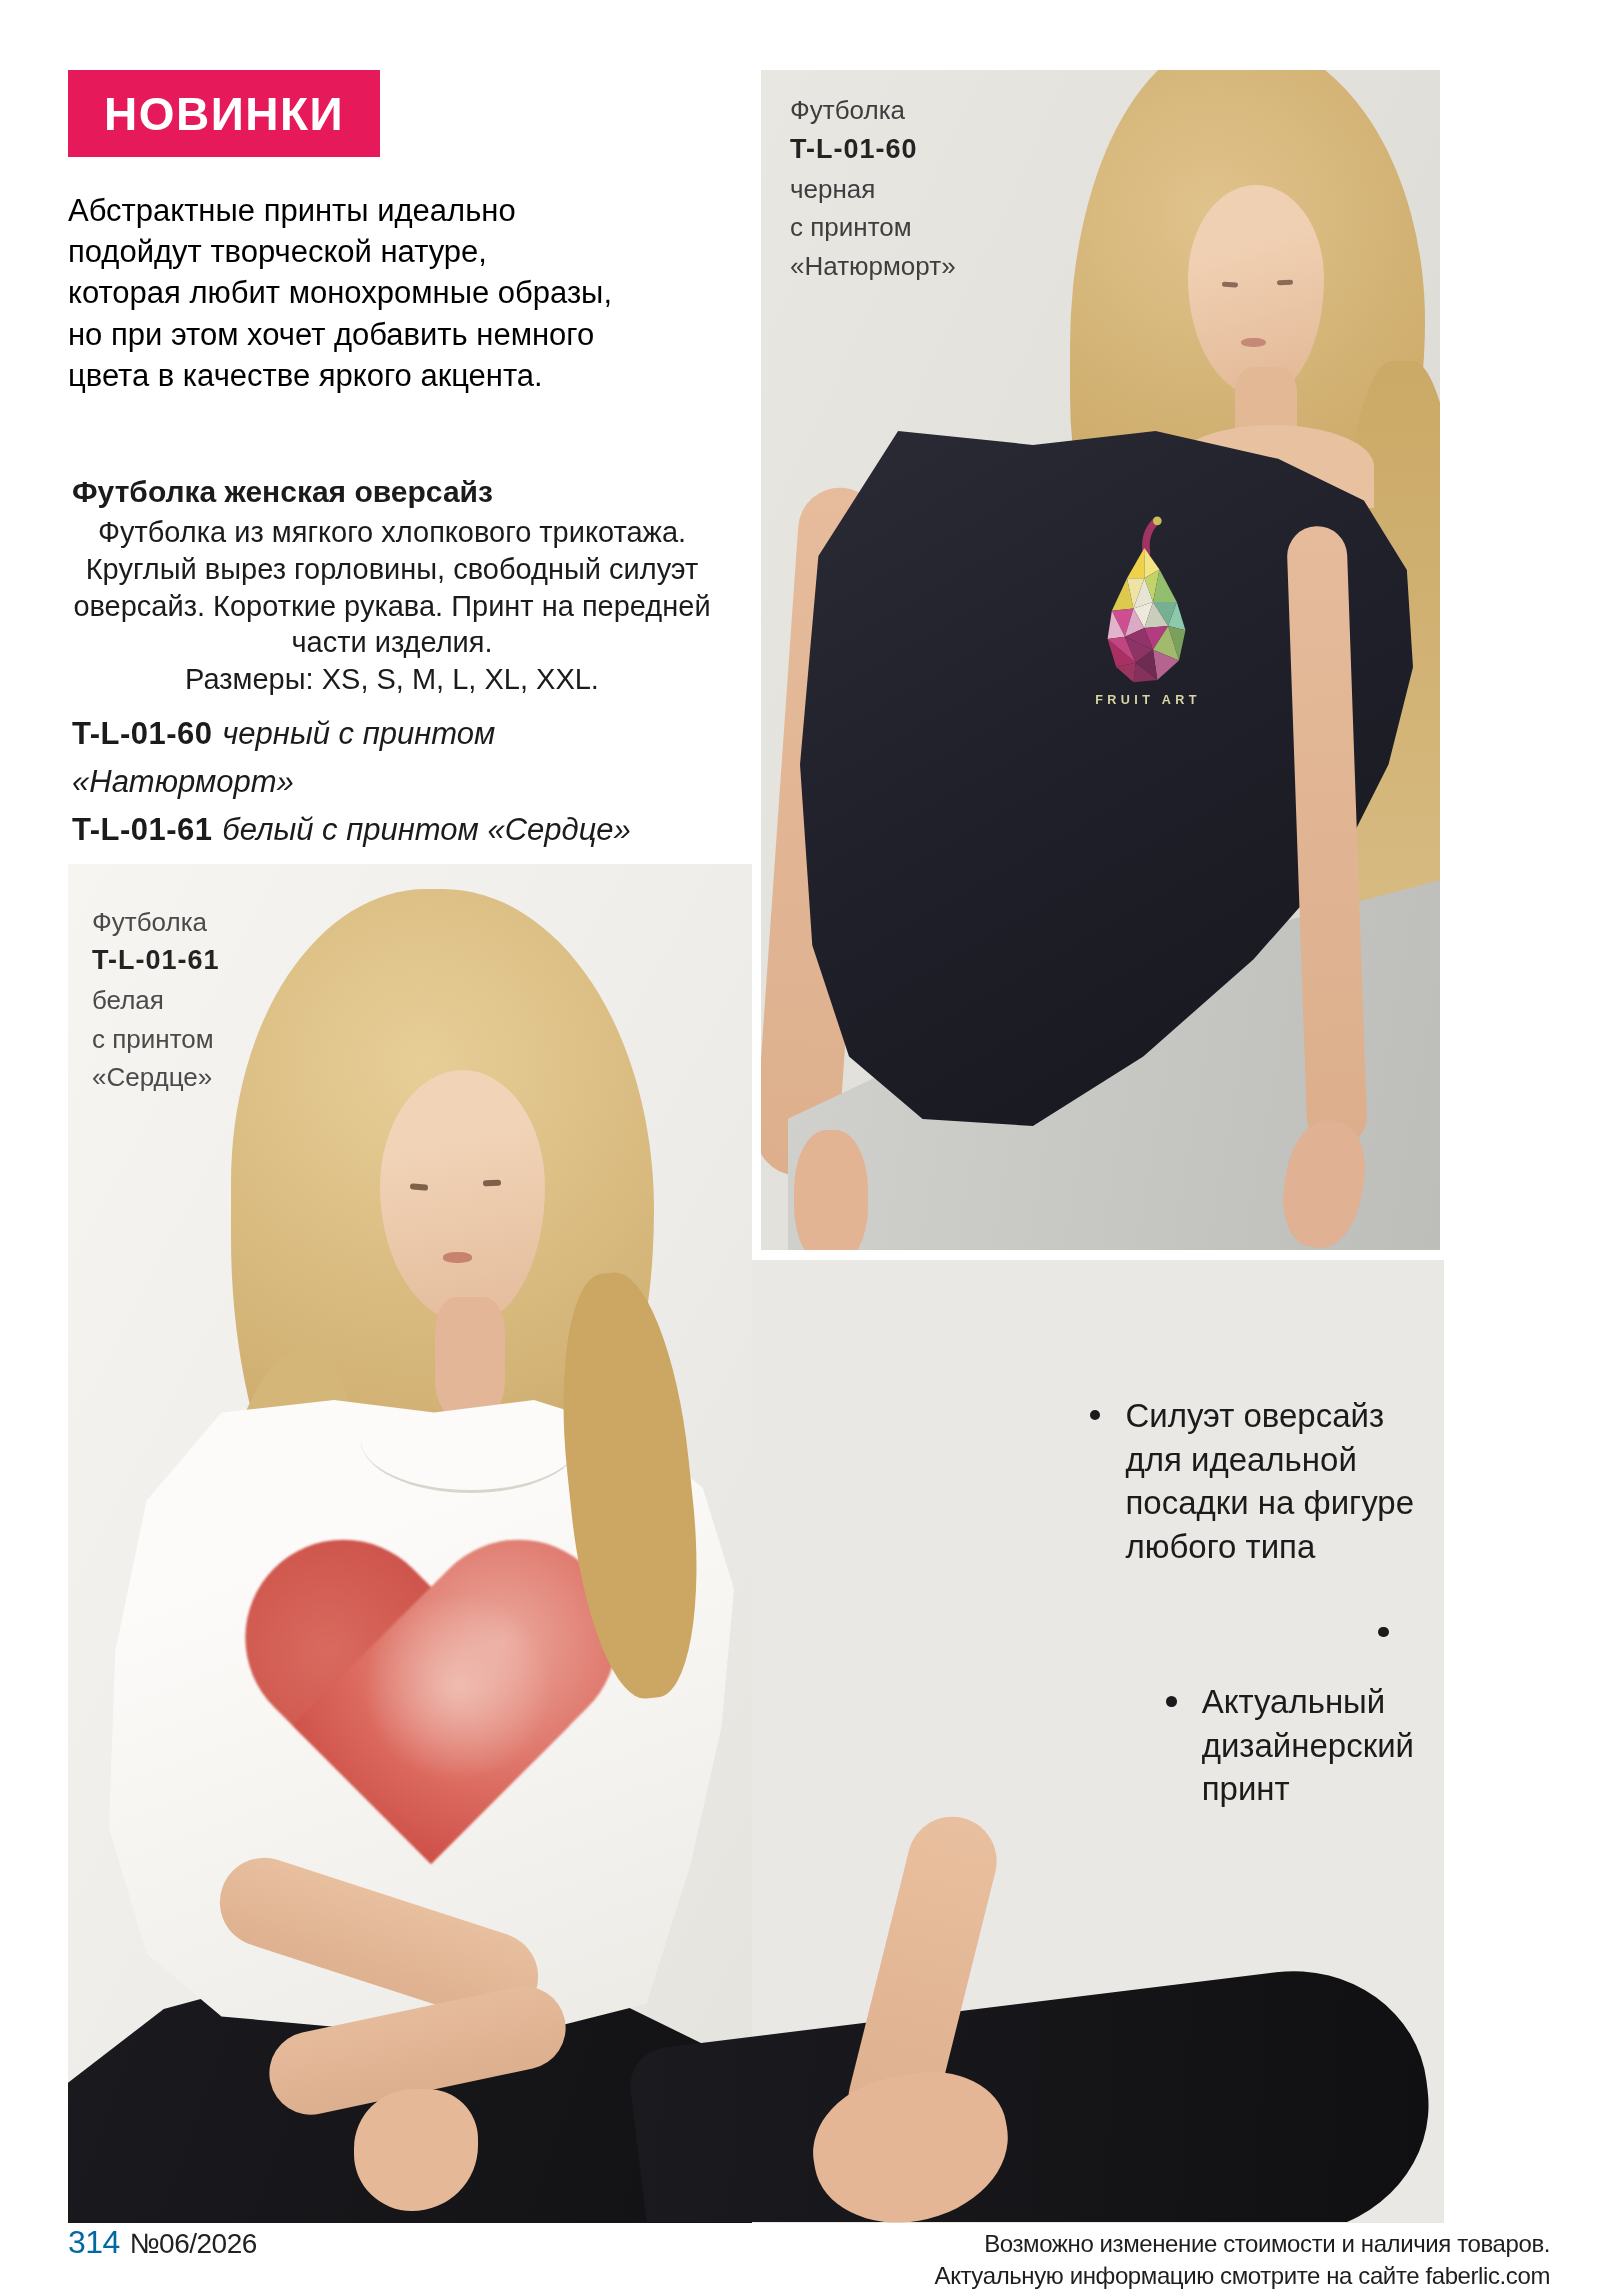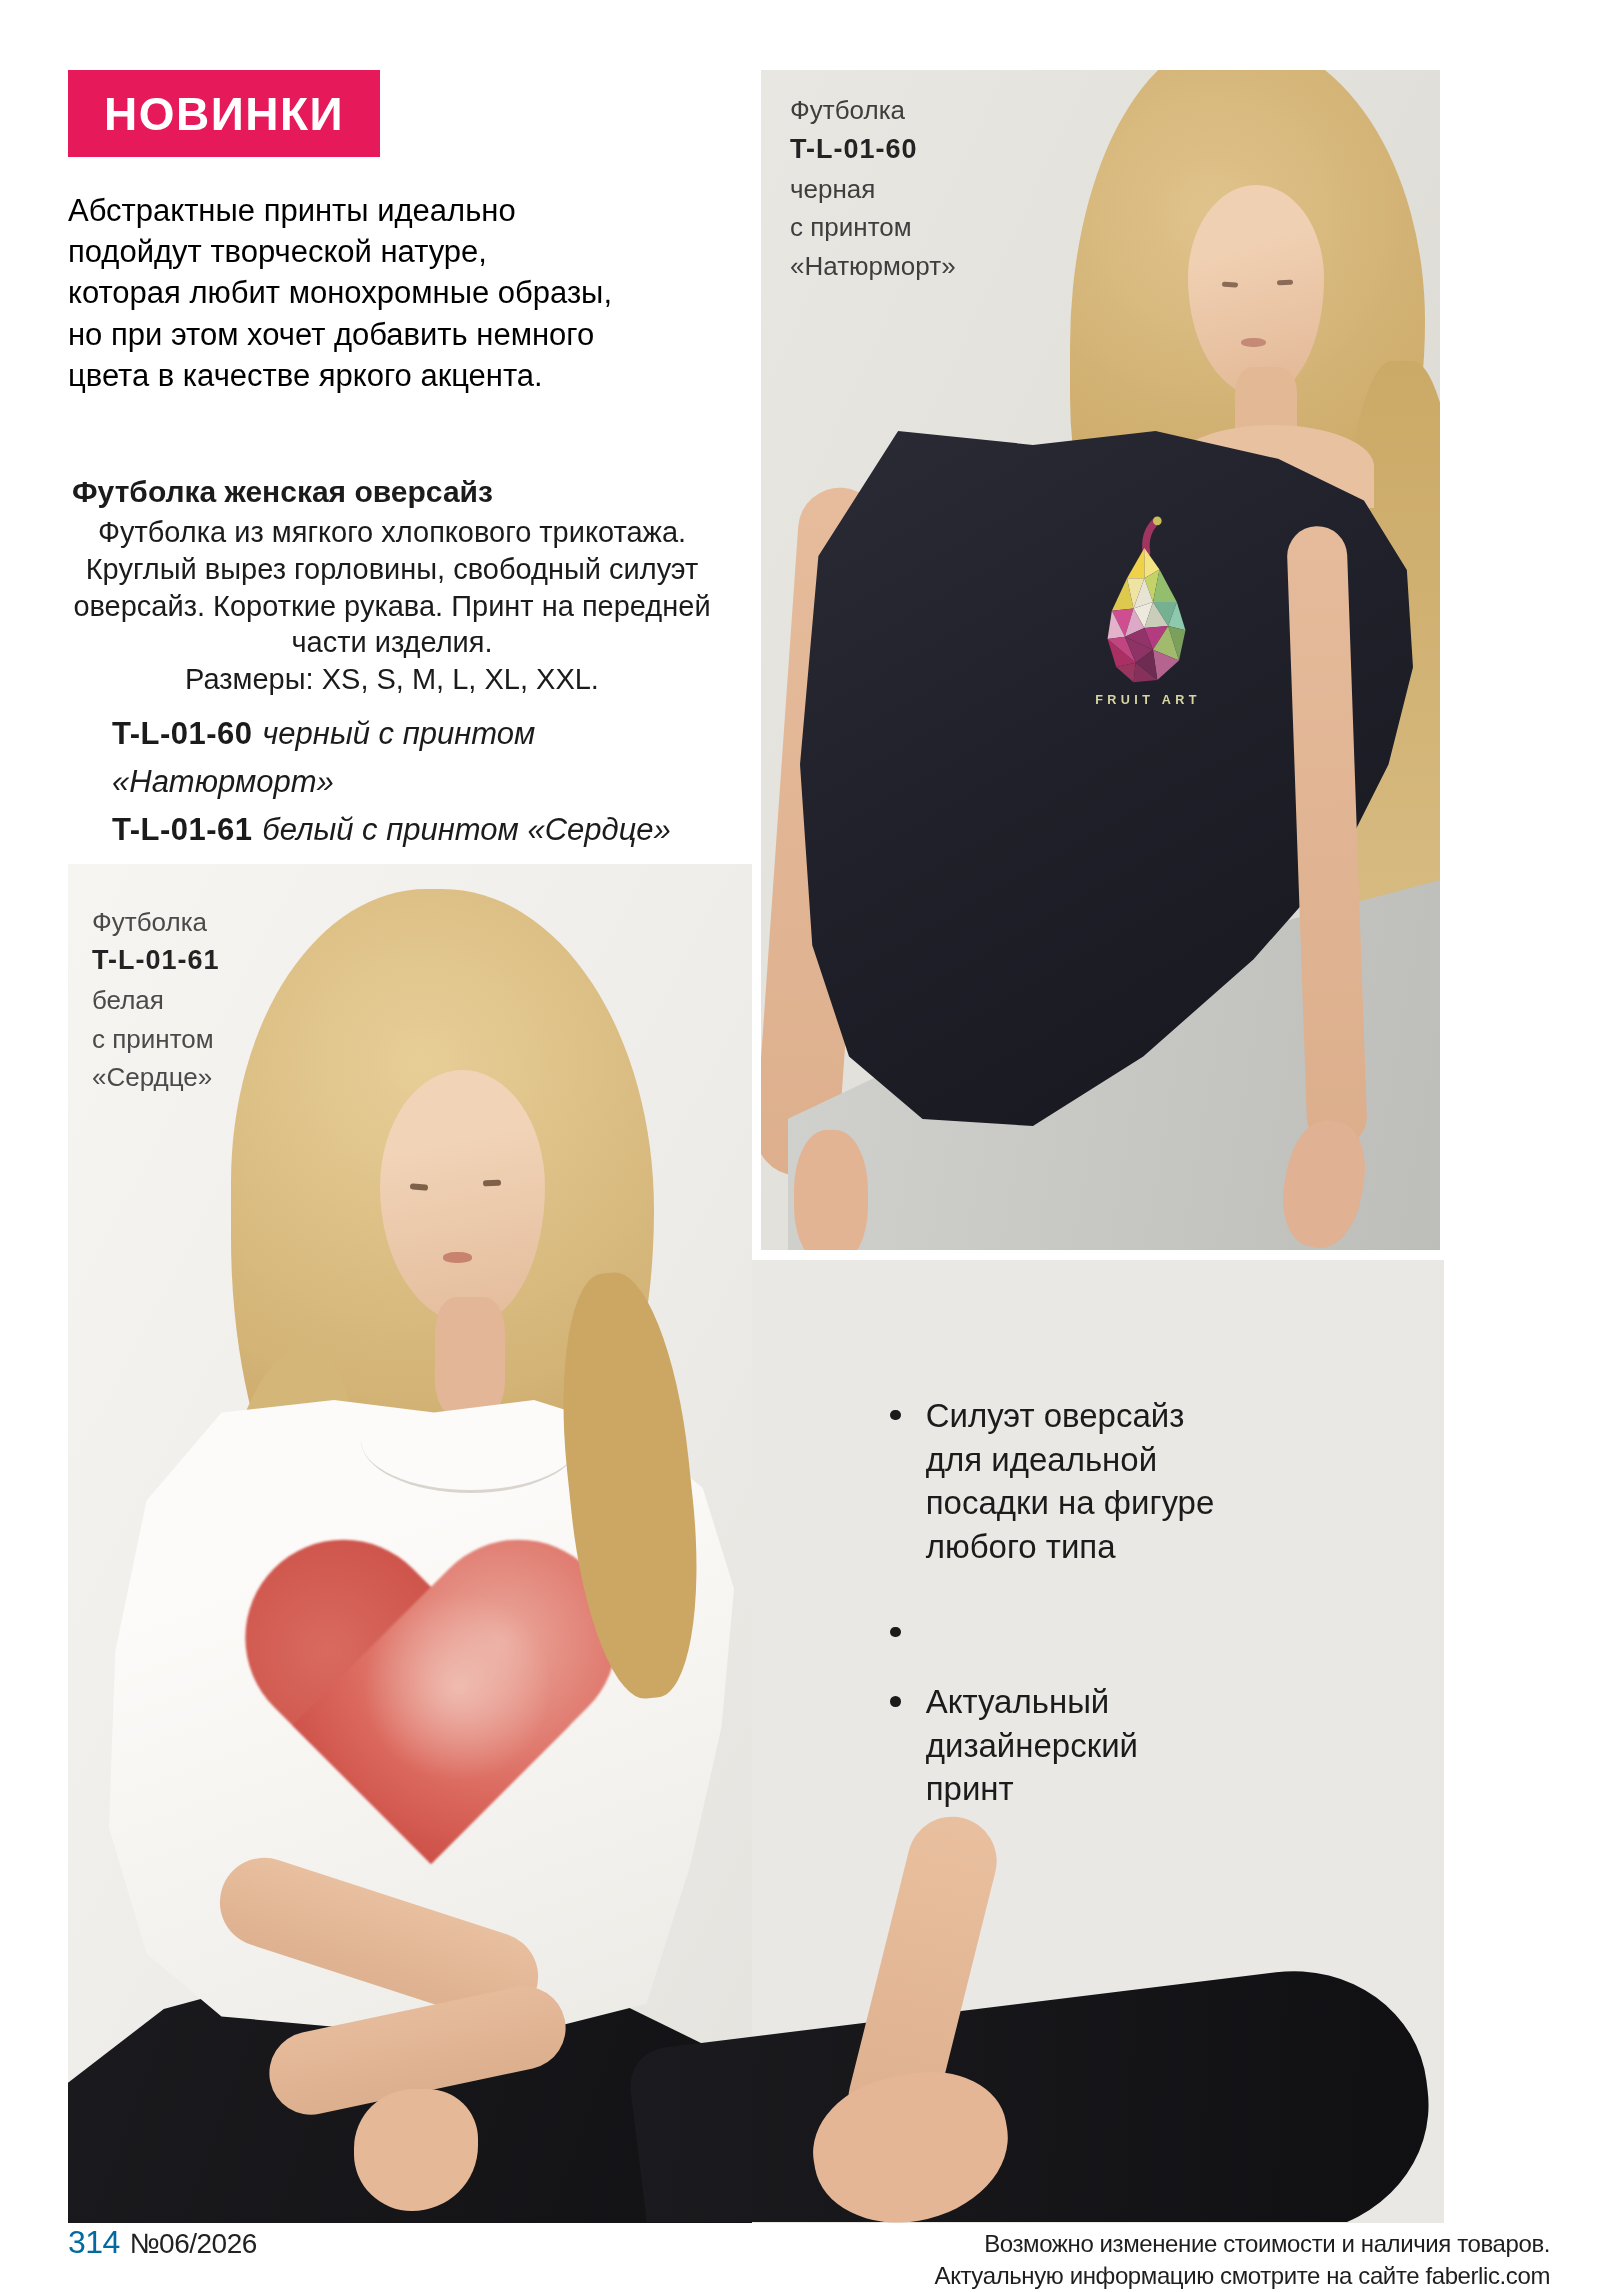--- a/index.html
+++ b/index.html
@@ -9,21 +9,21 @@
   .pre{white-space:pre-line;}
 
   
   .badge{left:68px;top:70px;width:312px;height:87px;background:#E6195B;color:#fff;
          display:flex;align-items:center;justify-content:center;font-weight:bold;
          font-size:46px;letter-spacing:1.5px;}
   .intro{left:68px;top:190px;width:621px;font-size:31px;line-height:1.33;color:#000000;}
   .product{left:72px;top:475px;width:640px;}
   .p-title{font-size:30px;font-weight:bold;margin:0 0 4.9px 0;}
   .p-desc,.p-line{font-size:29px;line-height:1.27;text-align:center;}
-  .variants{margin-top:11.6px;margin-left:40px;}
+  .variants{margin-top:11.6px;}
   .variant{font-size:31px;line-height:1.56;}
   .v-code{font-weight:bold;letter-spacing:0.5px;}
   .v-desc{font-style:italic;margin-left:9.7px;}
   .price-row{margin-top:13.6px;display:flex;align-items:baseline;gap:19.4px;}
   .old-price{font-size:40px;font-weight:600;letter-spacing:-1px;color:#111;
              text-decoration:line-through;text-decoration-thickness:3.9px;}
   .new-price{font-size:80px;font-weight:800;color:#E6195B;letter-spacing:-1.9px;line-height:.9;}
   .new-cur{font-size:45px;font-weight:700;color:#E6195B;margin-left:1.9px;}
 
   
@@ -102,21 +102,21 @@
   .knee{position:absolute;left:17.5px;top:101px;width:791px;height:262px;
         background:linear-gradient(100deg,#1B1B1F,#101013);
         border-radius:39px 136px 136px 39px/39px 126px 126px 39px;transform:rotate(-7deg);}
   .arm-over{left:878px;top:1813px;width:89px;height:334px;border-radius:45px;transform:rotate(14deg);
             background:linear-gradient(#E9C09F,#DDAF8E);}
   .hand-over{left:813px;top:2075px;width:196px;height:146px;border-radius:50% 45% 55% 50%;
              transform:rotate(-10deg);background:#E4B695;}
 
   
   .bullets{position:absolute;left:138px;top:134px;width:524px;}
-  .bullet-item{display:flex;margin-bottom:43px;}
+  .bullet-item{display:flex;margin-bottom:43px;justify-content:flex-end;}
   .bullet-dot{width:10.7px;height:10.7px;border-radius:50%;background:#1b1b1b;margin:15.5px 25px 0 0;flex:none;}
   .bullet-text{font-size:33px;line-height:1.32;color:#1b1b1b;}
 
   
   .footer-left{left:68px;top:2224px;display:flex;align-items:baseline;letter-spacing:-0.5px;}
   .page-num{font-size:32px;color:#0369a1;}
   .issue{font-size:28px;color:#222;margin-left:9.7px;}
   .footer-right{right:67px;top:2228px;text-align:right;font-size:24px;line-height:1.32;
                 color:#1e1e1e;letter-spacing:-0.4px;}
 </style>

